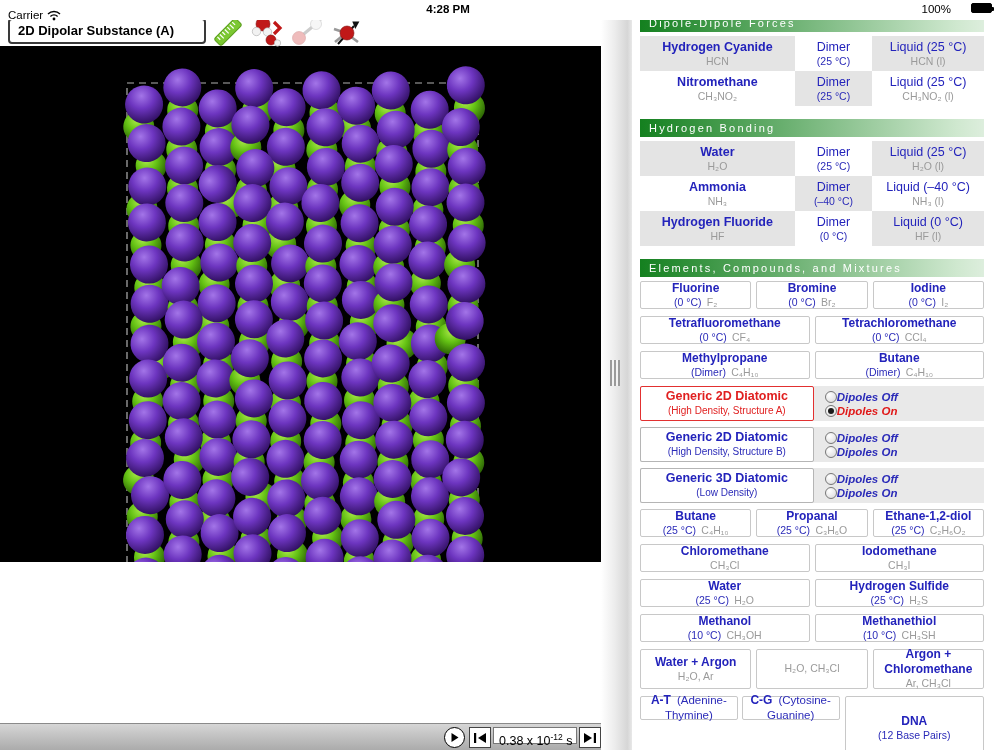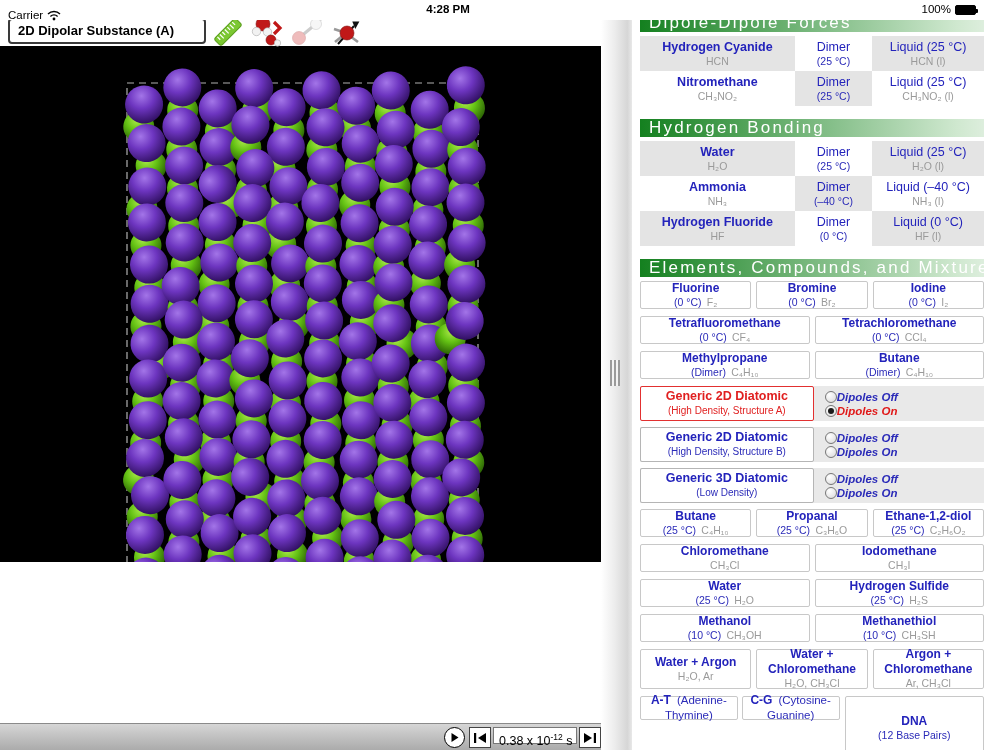--- a/index.html
+++ b/index.html
@@ -4,21 +4,21 @@
 <style>
   * { margin:0; padding:0; box-sizing:border-box; }
   html,body { background:#555; }
   body { font-family:"Liberation Sans","DejaVu Sans",sans-serif; }
   .screen { position:relative; width:1000px; height:750px; background:#fff; overflow:hidden; margin:0 auto; }
 
   
   .statusbar { position:absolute; left:0; top:0; width:100%; height:20px; background:#fff; z-index:5; }
   .sb-left { position:absolute; left:8px; top:9px; font-size:11.5px; color:#000; display:flex; align-items:center; gap:4px; }
   .sb-time { position:absolute; left:418px; top:3px; width:60px; text-align:center; font-size:11.5px; font-weight:bold; color:#000; }
-  .sb-right { position:absolute; right:24px; top:3px; font-size:11.5px; color:#000; display:flex; align-items:flex-end; gap:4px; }
+  .sb-right { position:absolute; right:8px; top:3px; font-size:11.5px; color:#000; display:flex; align-items:flex-start; gap:20px; }
   .batt { position:relative; width:21px; height:10px; border:1px solid #000; border-radius:2px; background:#000; }
   .batt::after { content:""; position:absolute; right:-3px; top:2.5px; width:2px; height:4px; background:#000; border-radius:0 1px 1px 0; }
 
   
   .toolbar { position:absolute; left:0; top:20px; width:600px; height:26px; background:#fff; z-index:4; }
   .selector { position:absolute; left:8px; top:-2px; width:198px; height:26px; border:2px solid #3a3a3a; border-radius:4px; background:#fff; font-size:13px; font-weight:bold; color:#000; line-height:22px; padding-left:8px; }
   .tool-icons { position:absolute; left:210px; top:-6px; display:flex; gap:4px; }
   .ticon { width:36px; height:36px; cursor:pointer; }
 
   
@@ -32,21 +32,21 @@
   .time-box { position:absolute; left:493px; top:3px; width:84px; height:17px; background:#fff; border:1px solid #777; font-size:12.5px; color:#000; line-height:19px; padding-left:5px; white-space:nowrap; }
   .time-box sup { font-size:8.5px; }
   .step-fwd { left:579px; top:3px; width:22px; height:21px; }
 
   
   .divider { position:absolute; left:601px; top:20px; width:31px; height:730px; background:linear-gradient(to right,#ffffff,#ececec 45%,#d6d6d6 85%,#e8e8e8); }
   .grip { position:absolute; left:9px; top:340px; width:10px; height:26px; background:repeating-linear-gradient(to right,#9a9a9a 0 2px,#f2f2f2 2px 4px); }
 
   
   .panel { position:absolute; left:632px; top:0; width:368px; height:750px; background:#fff; padding:14px 16px 0 8px; overflow:hidden; }
-  .sec-header { height:18px; line-height:18px; background:linear-gradient(to right,#14801f,#cfe8cf 92%,#ddeedd); color:#fff; font-size:17px; font-weight:500; letter-spacing:2.2px; padding-left:9px; margin-bottom:4px; white-space:nowrap; overflow:hidden; }
+  .sec-header { height:18px; line-height:18px; background:linear-gradient(to right,#14801f,#cfe8cf 92%,#ddeedd); color:#fff; font-size:11px; font-weight:500; letter-spacing:2.2px; padding-left:9px; margin-bottom:4px; white-space:nowrap; overflow:hidden; }
   .tbl { margin-bottom:13px; }
   .tbl-row { display:flex; height:35px; }
   .tbl-cell { display:flex; flex-direction:column; justify-content:center; align-items:center; text-align:center; line-height:1.3; cursor:pointer; }
   .tbl-cell.c0 { width:45%; } .tbl-cell.c1 { width:22.5%; } .tbl-cell.c2 { width:32.5%; }
   .tbl-cell.gray { background:#e4e4e4; }
   .main { font-size:12.5px; color:#2323bb; }
   .tbl-cell.c0 .main { font-weight:bold; }
   .sub { font-size:10.5px; line-height:1.25; }
   .subBlue { color:#2a2ab8; } .subGray { color:#9a9a9a; }
   .inlinePart { font-weight:normal; font-size:11.5px; color:#2a2ab8; margin-left:6px; }
@@ -992,21 +992,20 @@
             <div class="main">Methanethiol</div>
             <div class="sub"><span class="subBlue">(10 °C)</span> <span class="subGray">CH₃SH</span></div>
           </div>
         </div>
         <div class="btn-row tall">
           <div class="btn">
             <div class="main">Water + Argon</div>
             <div class="sub"><span class="subGray">H₂O, Ar</span></div>
           </div>
           <div class="btn">
-            <div class="main">Water + Chloromethane</div>
             <div class="sub"><span class="subGray">H₂O, CH₃Cl</span></div>
           </div>
           <div class="btn">
             <div class="main">Argon + Chloromethane</div>
             <div class="sub"><span class="subGray">Ar, CH₃Cl</span></div>
           </div>
         </div>
         <div class="dna-row">
           <div class="dna-left">
             <div class="btn">

